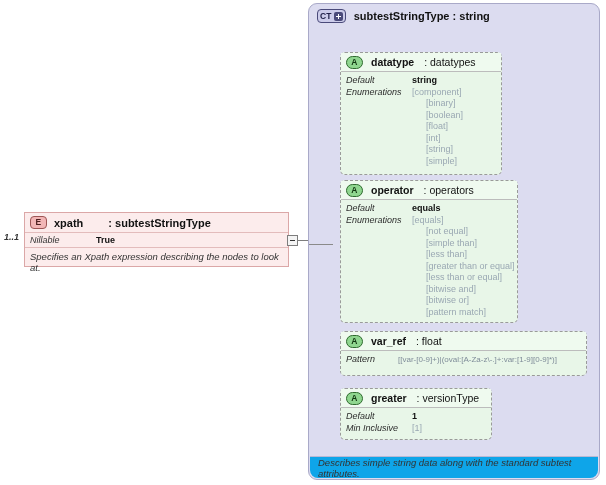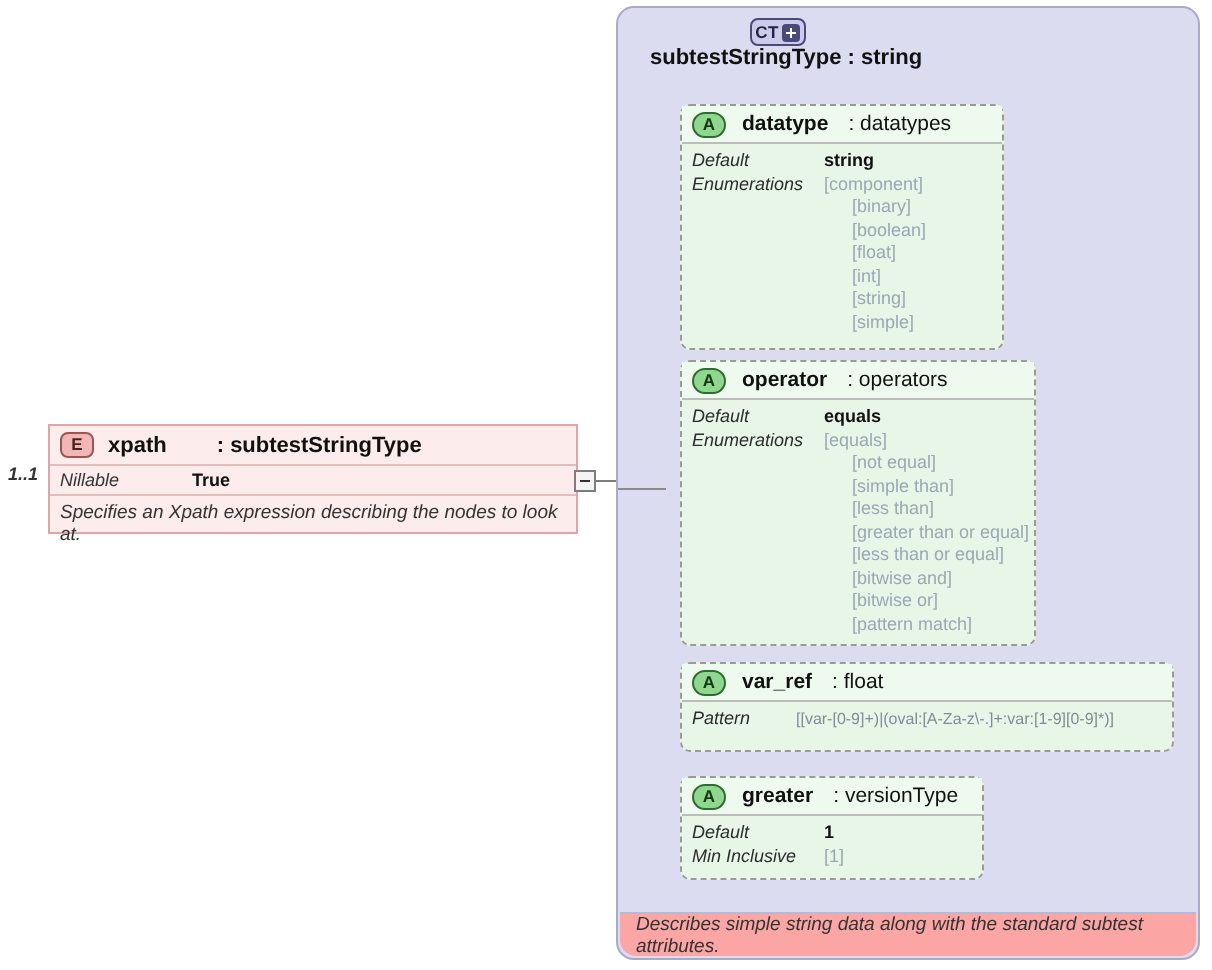--- a/index.html
+++ b/index.html
@@ -50,39 +50,39 @@
   }
   #conn-minus i{position:absolute;left:2px;top:4px;width:5px;height:1px;background:#333;}
 
   
   #ct-panel{
     position:absolute;left:308px;top:3px;width:292px;height:477px;
     background:#dcdcf0;border:1px solid #a9a9c8;border-radius:9px;
     box-sizing:border-box;
   }
   #ct-head{
-    position:absolute;left:8px;top:5px;display:flex;align-items:center;flex-direction:column;
+    position:absolute;left:8px;top:5px;display:flex;align-items:center;
   }
   .badge-ct{background:#ccccea;border-color:#4a4a7a;color:#22224a;height:14px;padding:0 2px;}
   .badge-ct .plus{
     display:inline-block;width:9px;height:9px;margin-left:2px;border-radius:2px;
     background:#4a4a7a;position:relative;
   }
   .badge-ct .plus:before,.badge-ct .plus:after{
     content:"";position:absolute;background:#fff;
   }
   .badge-ct .plus:before{left:2px;top:4px;width:5px;height:1px;}
   .badge-ct .plus:after{left:4px;top:2px;width:1px;height:5px;}
   #ct-title{font-size:11px;font-weight:bold;color:#111;margin-left:8px;}
 
   #ct-footer{
     position:absolute;left:1px;right:1px;bottom:1px;height:22px;
     border-top:1px solid #b9b9d4;box-sizing:border-box;
     display:flex;align-items:center;padding-left:8px;
-    background:#fca5a5;border-radius:0 0 8px 8px;
+    background:#0ea5e9;border-radius:0 0 8px 8px;
   }
   #ct-footer span{font-size:9.5px;font-style:italic;color:#333;}
 
   
   .tline{position:absolute;background:#8a8a8a;}
 
   
   .attr{
     position:absolute;
     border:1px dashed #9a9a9a;border-radius:5px;box-sizing:border-box;

